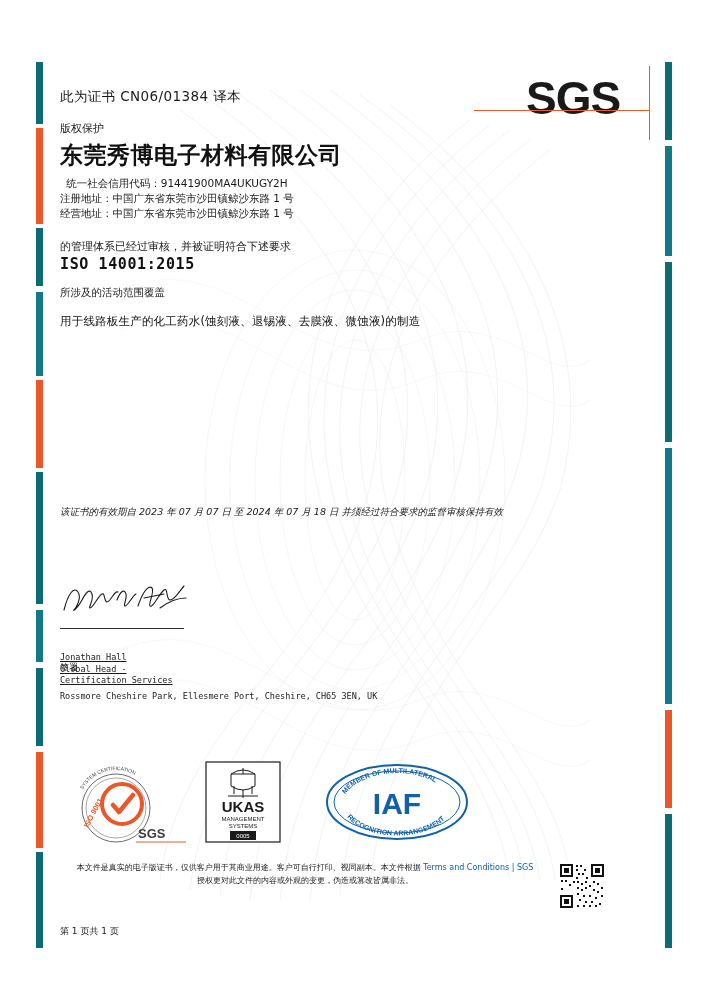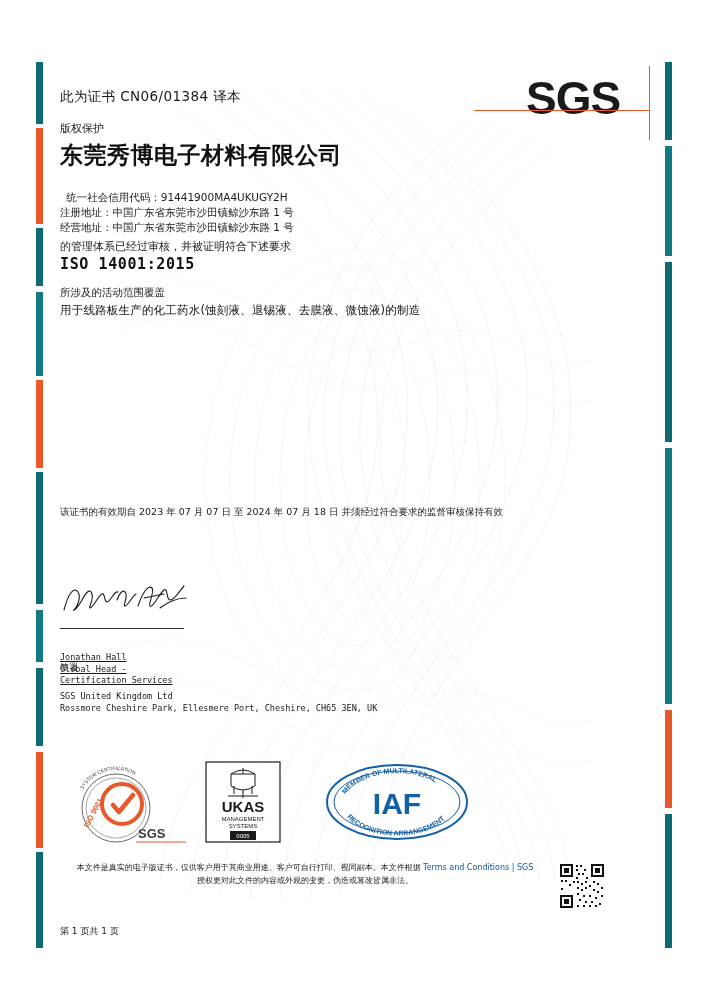--- a/index.html
+++ b/index.html
@@ -115,21 +115,21 @@
   .company {
     position: absolute;
     top: 140px;
     font-size: 23px;
     font-weight: bold;
     color: #111;
     letter-spacing: .5px;
   }
   .details {
     position: absolute;
-    top: 190px;
+    top: 176px;
     font-size: 10.5px;
     line-height: 15px;
     color: #1a1a1a;
   }
   .line-mgmt {
     position: absolute;
     top: 239px;
     font-size: 11px;
     color: #1a1a1a;
   }
@@ -143,31 +143,32 @@
     font-family: "DejaVu Sans Mono", monospace;
   }
   .line-scope-label {
     position: absolute;
     top: 286px;
     font-size: 10.5px;
     color: #1a1a1a;
   }
   .scope-text {
     position: absolute;
-    top: 303px;
+    top: 314px;
     font-size: 11.5px;
     color: #111;
     letter-spacing: .2px;
   }
   .validity {
     position: absolute;
     top: 504px;
     font-size: 9.5px;
     line-height: 15px;
     color: #1a1a1a;
+    font-style: italic;
   }
   .signature {
     position: absolute;
     top: 580px;
     left: 0;
     width: 130px;
     height: 40px;
   }
   .sig-rule {
     position: absolute;
@@ -330,21 +331,20 @@
     <div class="sig-rule"></div>
     <div class="sig-label cn">签署</div>
 
     <div class="sig-block">
       <div>Jonathan Hall</div>
       <div>Global Head -</div>
       <div>Certification Services</div>
     </div>
 
     <div class="addr-block">
-      <div>SGS United Kingdom Ltd</div>
       <div>Rossmore Cheshire Park, Ellesmere Port, Cheshire, CH65 3EN, UK</div>
     </div>
 
     <div class="marks">
 
       <svg class="mark-sgs" viewBox="0 0 130 85">
         <defs>
           <path id="arcTop" d="M18,48 A38,38 0 0 1 94,48"></path>
           <path id="arcLeft" d="M14,62 A44,44 0 0 1 20,30"></path>
         </defs>

